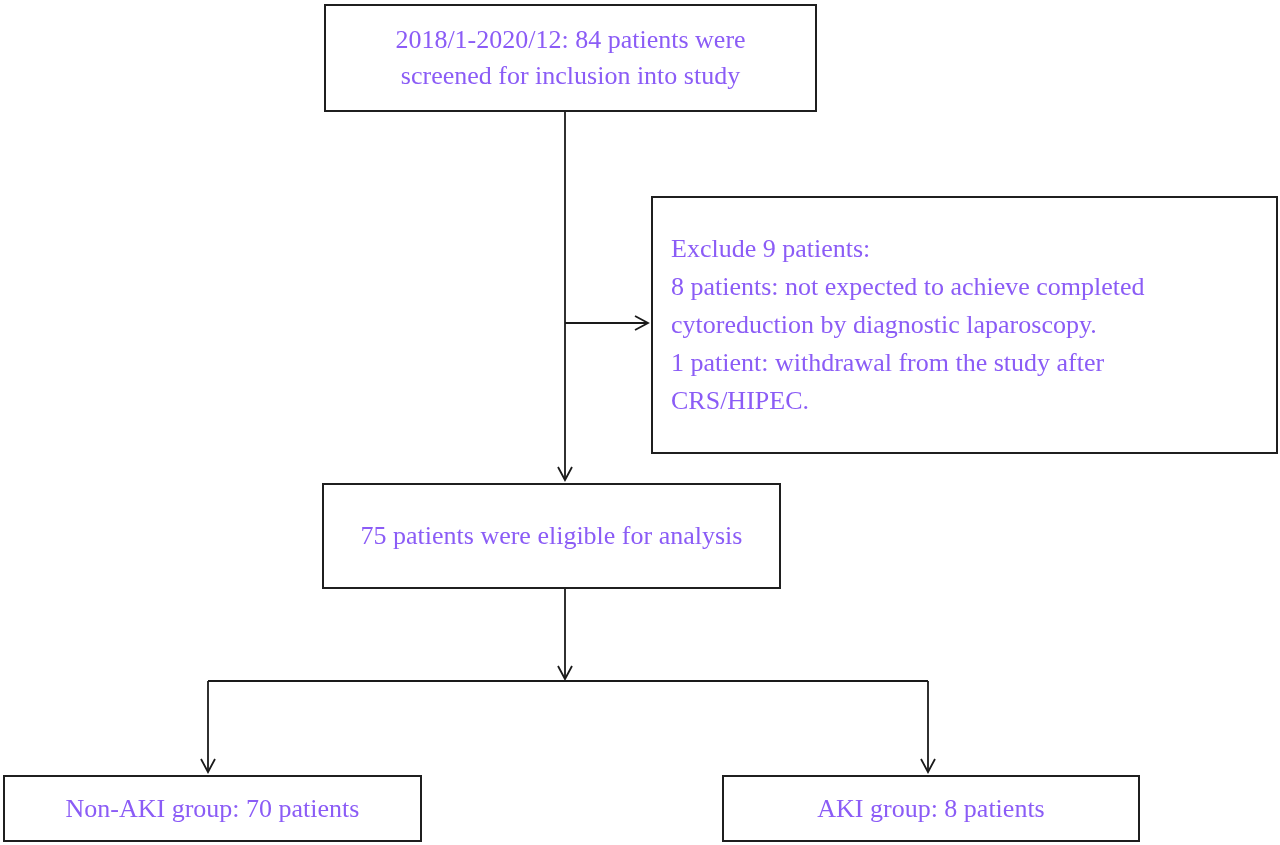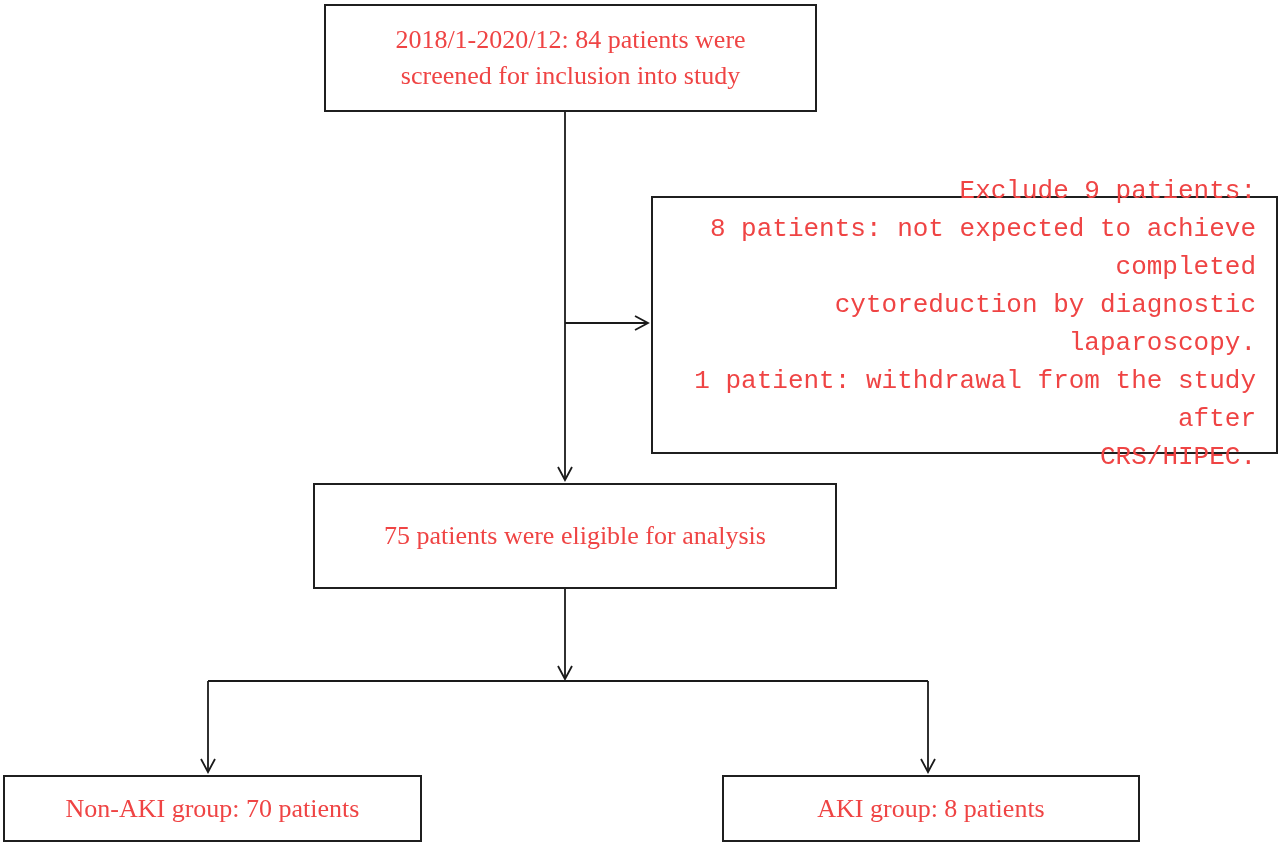--- a/index.html
+++ b/index.html
@@ -6,21 +6,21 @@
     margin: 0;
     padding: 0;
     background: #ffffff;
   }
   #stage {
     position: relative;
     width: 1280px;
     height: 845px;
     background: #ffffff;
     font-family: "Liberation Serif", "DejaVu Serif", serif;
-    color: #ef4444;
+    color: #8b5cf6;
     overflow: hidden;
   }
   #connectors {
     position: absolute;
     left: 0;
     top: 0;
     width: 1280px;
     height: 845px;
   }
   .flow-box {
@@ -31,36 +31,36 @@
     display: flex;
     align-items: center;
     justify-content: center;
   }
   .box-text {
     white-space: pre-line;
     font-size: 26px;
     line-height: 1.38;
   }
   .center-text { text-align: center; }
-  .left-text   { text-align: right; font-family: Liberation Mono, monospace; }
+  .left-text   { text-align: left; }
 
   #box-screened {
     left: 324px; top: 4px;
     width: 493px; height: 108px;
   }
   #box-excluded {
     left: 651px; top: 196px;
     width: 627px; height: 258px;
     justify-content: flex-start;
     padding: 0 20px 0 18px;
   }
   #box-excluded .box-text { line-height: 1.46; }
   #box-eligible {
-    left: 313px; top: 483px;
-    width: 524px; height: 106px; align-items: center;
+    left: 322px; top: 483px;
+    width: 459px; height: 106px; align-items: center;
   }
   #box-nonaki {
     left: 3px; top: 775px;
     width: 419px; height: 67px;
   }
   #box-aki {
     left: 722px; top: 775px;
     width: 418px; height: 67px;
   }
 </style>

